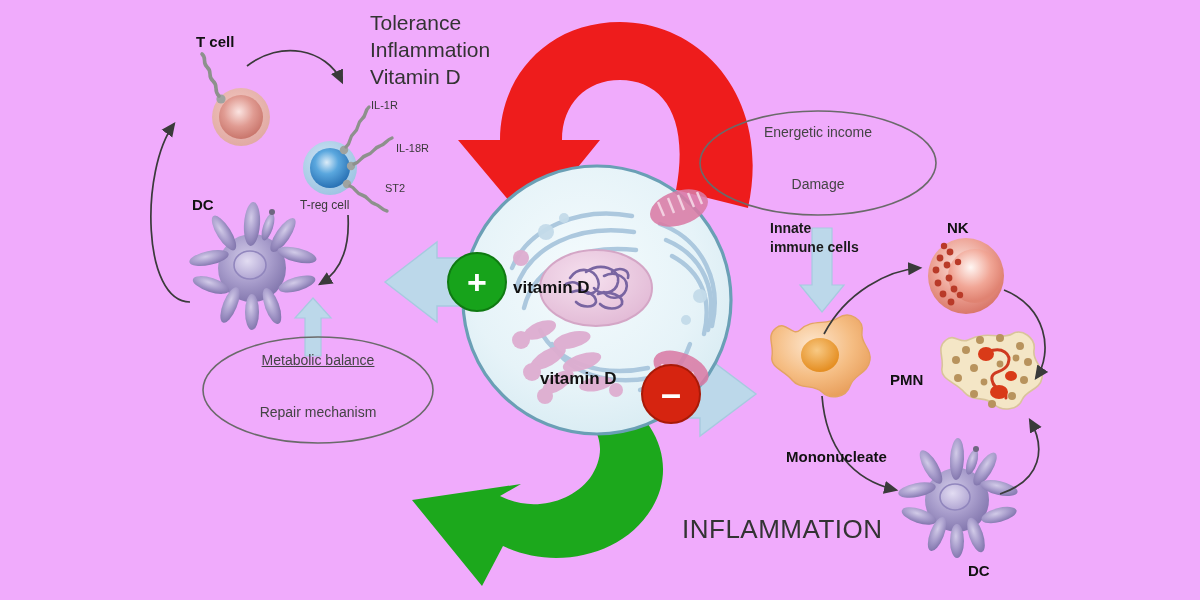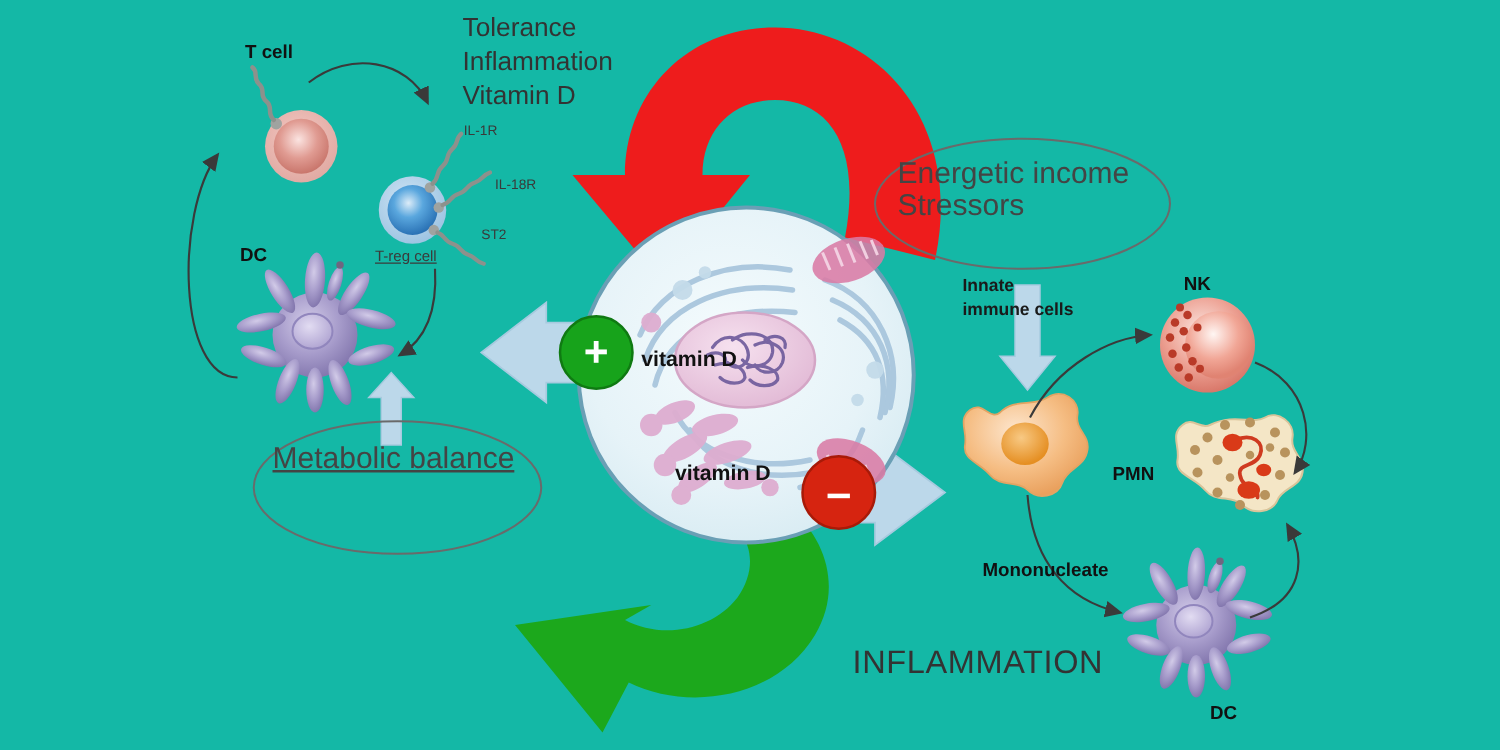--- a/index.html
+++ b/index.html
@@ -7,43 +7,44 @@
     padding: 0;
     background: #ffffff;
   }
   body {
     font-family: "Liberation Sans", sans-serif;
   }
   #stage {
     position: relative;
     width: 1200px;
     height: 600px;
-    background: #14b8a6;
+    background: #f0abfc;
     overflow: hidden;
   }
   #stage svg.layer {
     position: absolute;
     top: 0;
     left: 0;
     width: 1200px;
     height: 600px;
   }
   .lbl {
     position: absolute;
     white-space: pre;
     color: #2b2b2b;
     line-height: 1.22;
   }
   .t-phrase {
     font-size: 21px;
     color: #333;
   }
   .t-ellipse {
-    font-size: 24px;
+    font-size: 14px;
     color: #444;
+    text-align: center;
   }
   .t-small-bold {
     font-size: 14px;
     font-weight: bold;
     color: #1a1a1a;
   }
   .t-tiny {
     font-size: 11px;
     color: #3a3a3a;
   }
@@ -397,30 +398,31 @@
   </svg>
 
   <div class="lbl t-phrase" style="left:370px; top:10px;">Tolerance</div>
   <div class="lbl t-phrase" style="left:370px; top:37px;">Inflammation</div>
   <div class="lbl t-phrase" style="left:370px; top:64px;">Vitamin D</div>
 
   <div class="lbl t-cellname" style="left:196px; top:33px;">T cell</div>
 
   <div class="lbl t-cellname" style="left:192px; top:196px;">DC</div>
 
-  <div class="lbl t-treg" style="left:300px; top:198px;text-decoration:underline;">T-reg cell</div>
+  <div class="lbl t-treg" style="left:300px; top:198px;">T-reg cell</div>
 
   <div class="lbl t-tiny" style="left:371px; top:99px;">IL-1R</div>
   <div class="lbl t-tiny" style="left:396px; top:142px;">IL-18R</div>
   <div class="lbl t-tiny" style="left:385px; top:182px;">ST2</div>
 
   <div class="lbl t-ellipse" style="left:218px; top:352px; width:200px;text-decoration:underline;">Metabolic balance</div>
+  <div class="lbl t-ellipse" style="left:218px; top:404px; width:200px;">Repair mechanism</div>
 
   <div class="lbl t-ellipse" style="left:718px; top:124px; width:200px;">Energetic income</div>
-  <div class="lbl t-ellipse" style="left:718px; top:150px; width:200px;">Stressors</div>
+  <div class="lbl t-ellipse" style="left:718px; top:176px; width:200px;">Damage</div>
 
   <div class="lbl t-vitd" style="left:513px; top:278px;">vitamin D</div>
   <div class="lbl t-vitd" style="left:540px; top:369px;">vitamin D</div>
 
   <div class="lbl t-small-bold" style="left:770px; top:220px;">Innate</div>
   <div class="lbl t-small-bold" style="left:770px; top:239px;">immune cells</div>
 
   <div class="lbl t-cellname" style="left:947px; top:219px;">NK</div>
 
   <div class="lbl t-cellname" style="left:890px; top:371px;">PMN</div>

